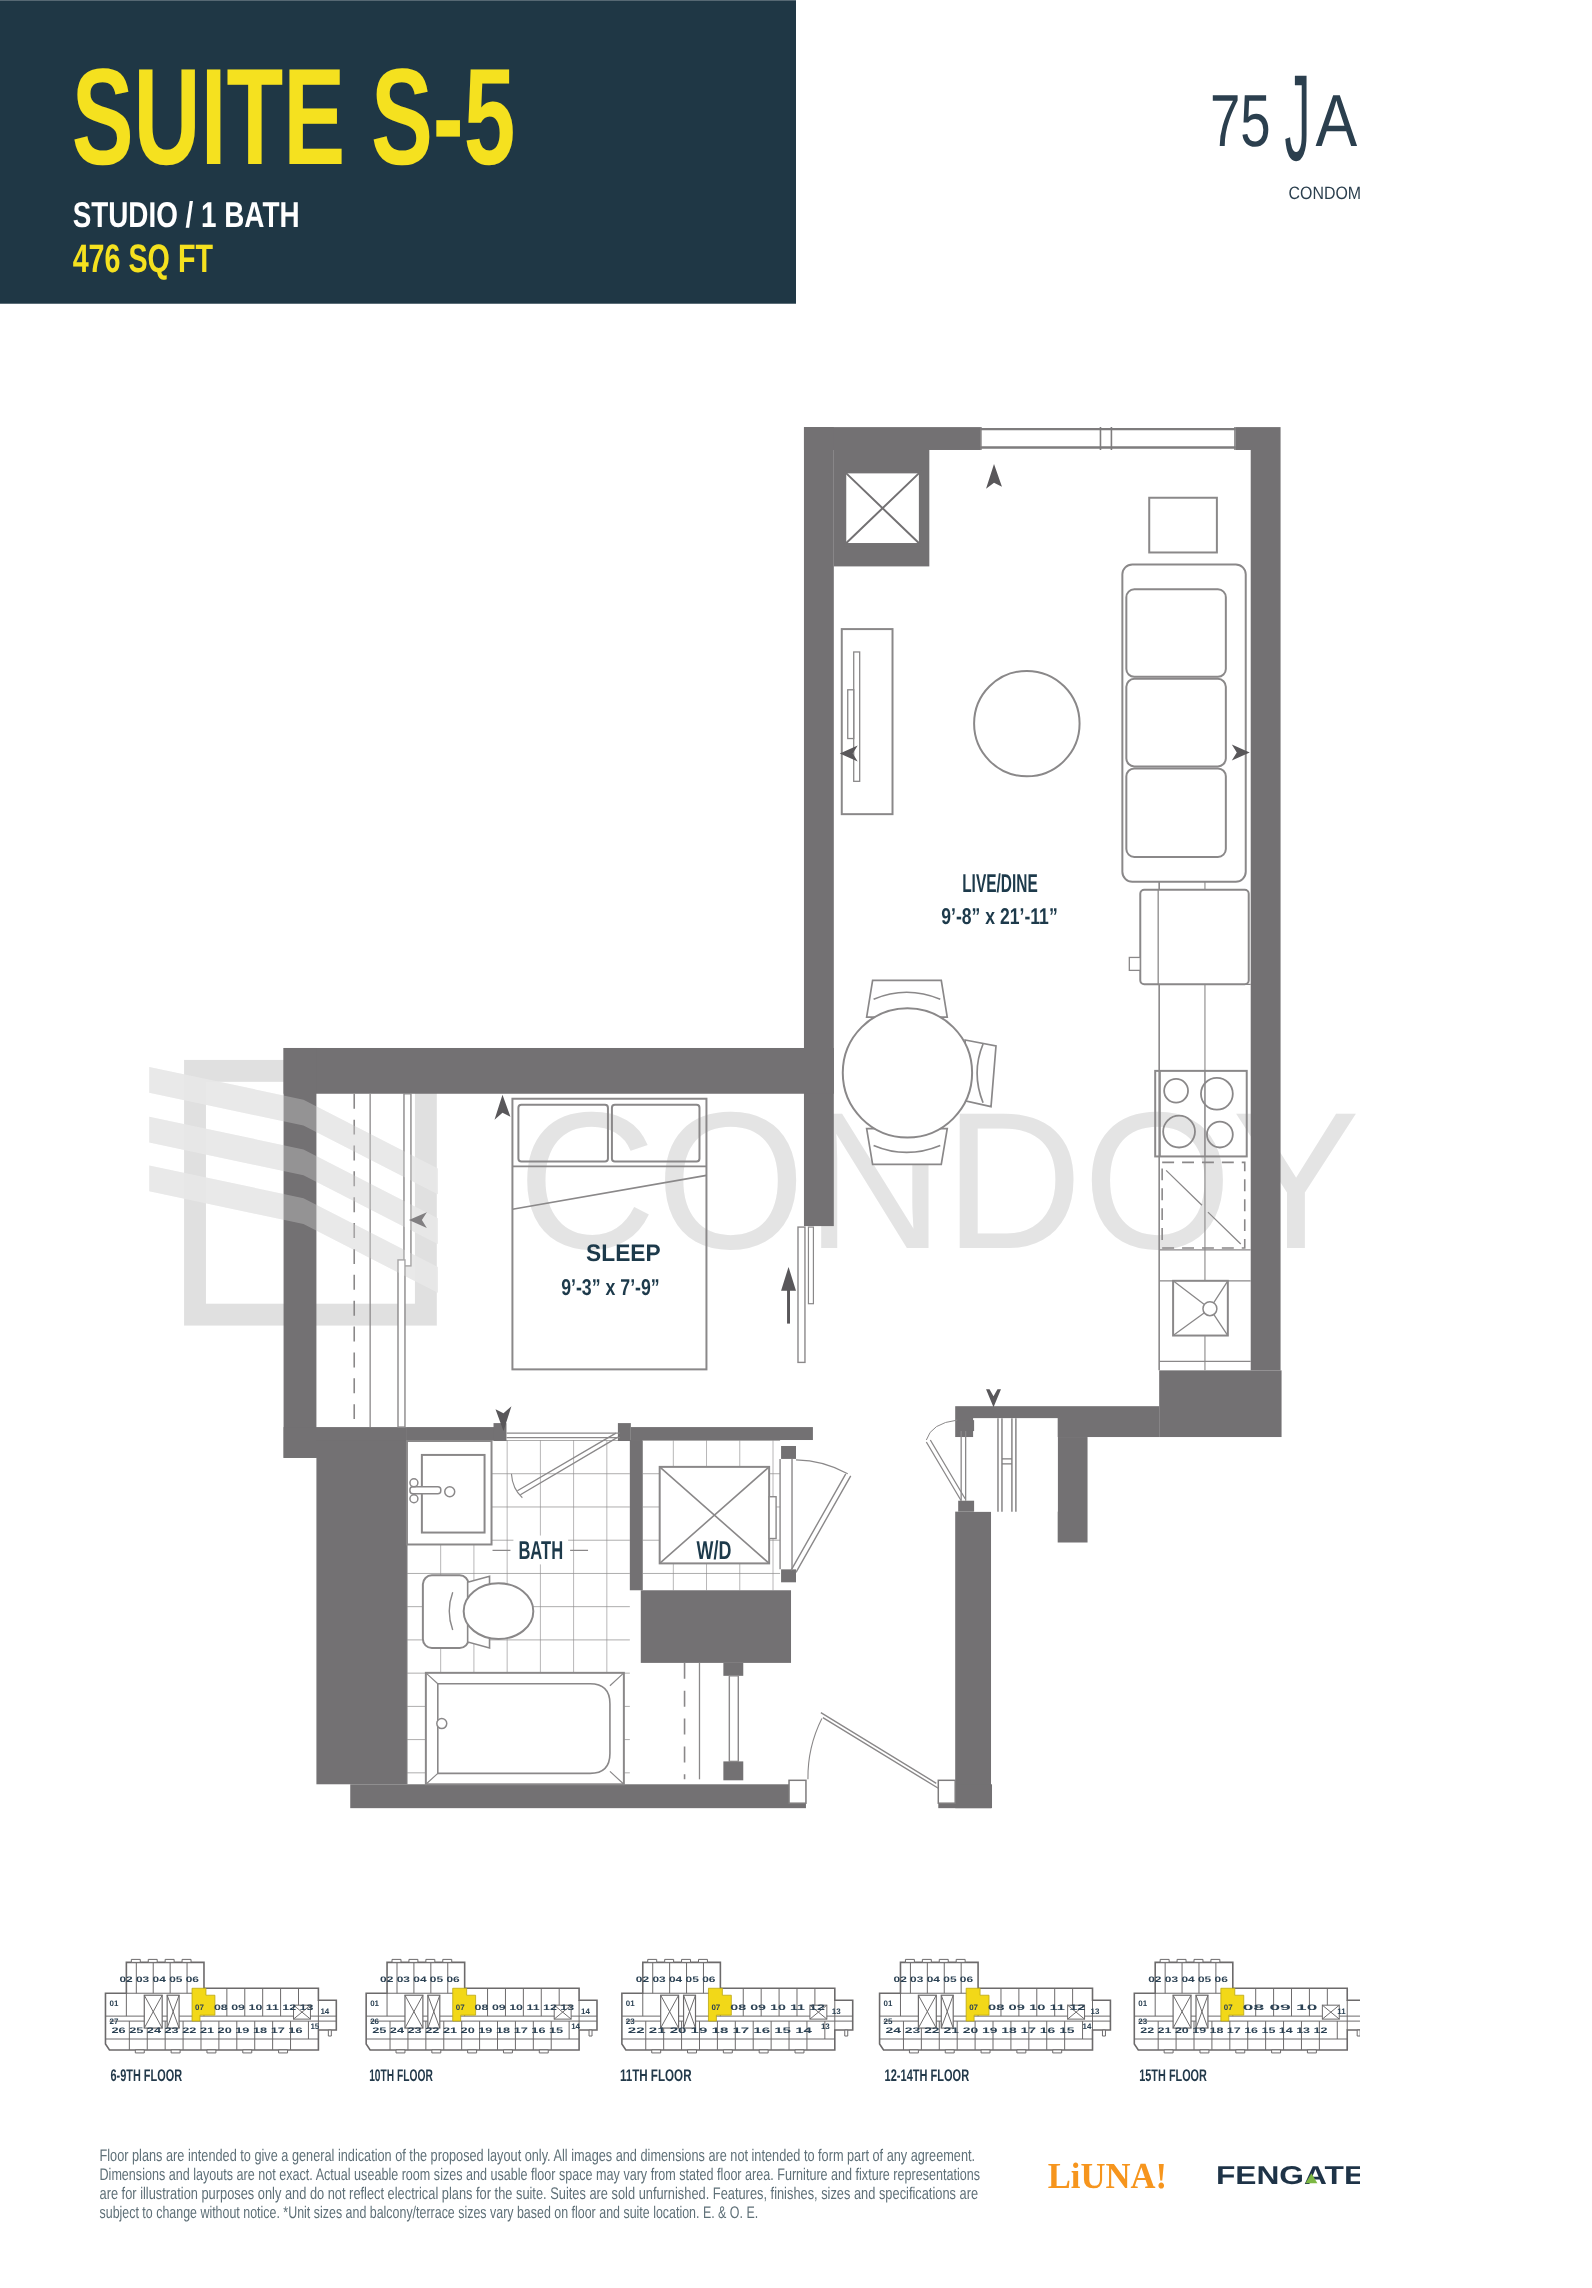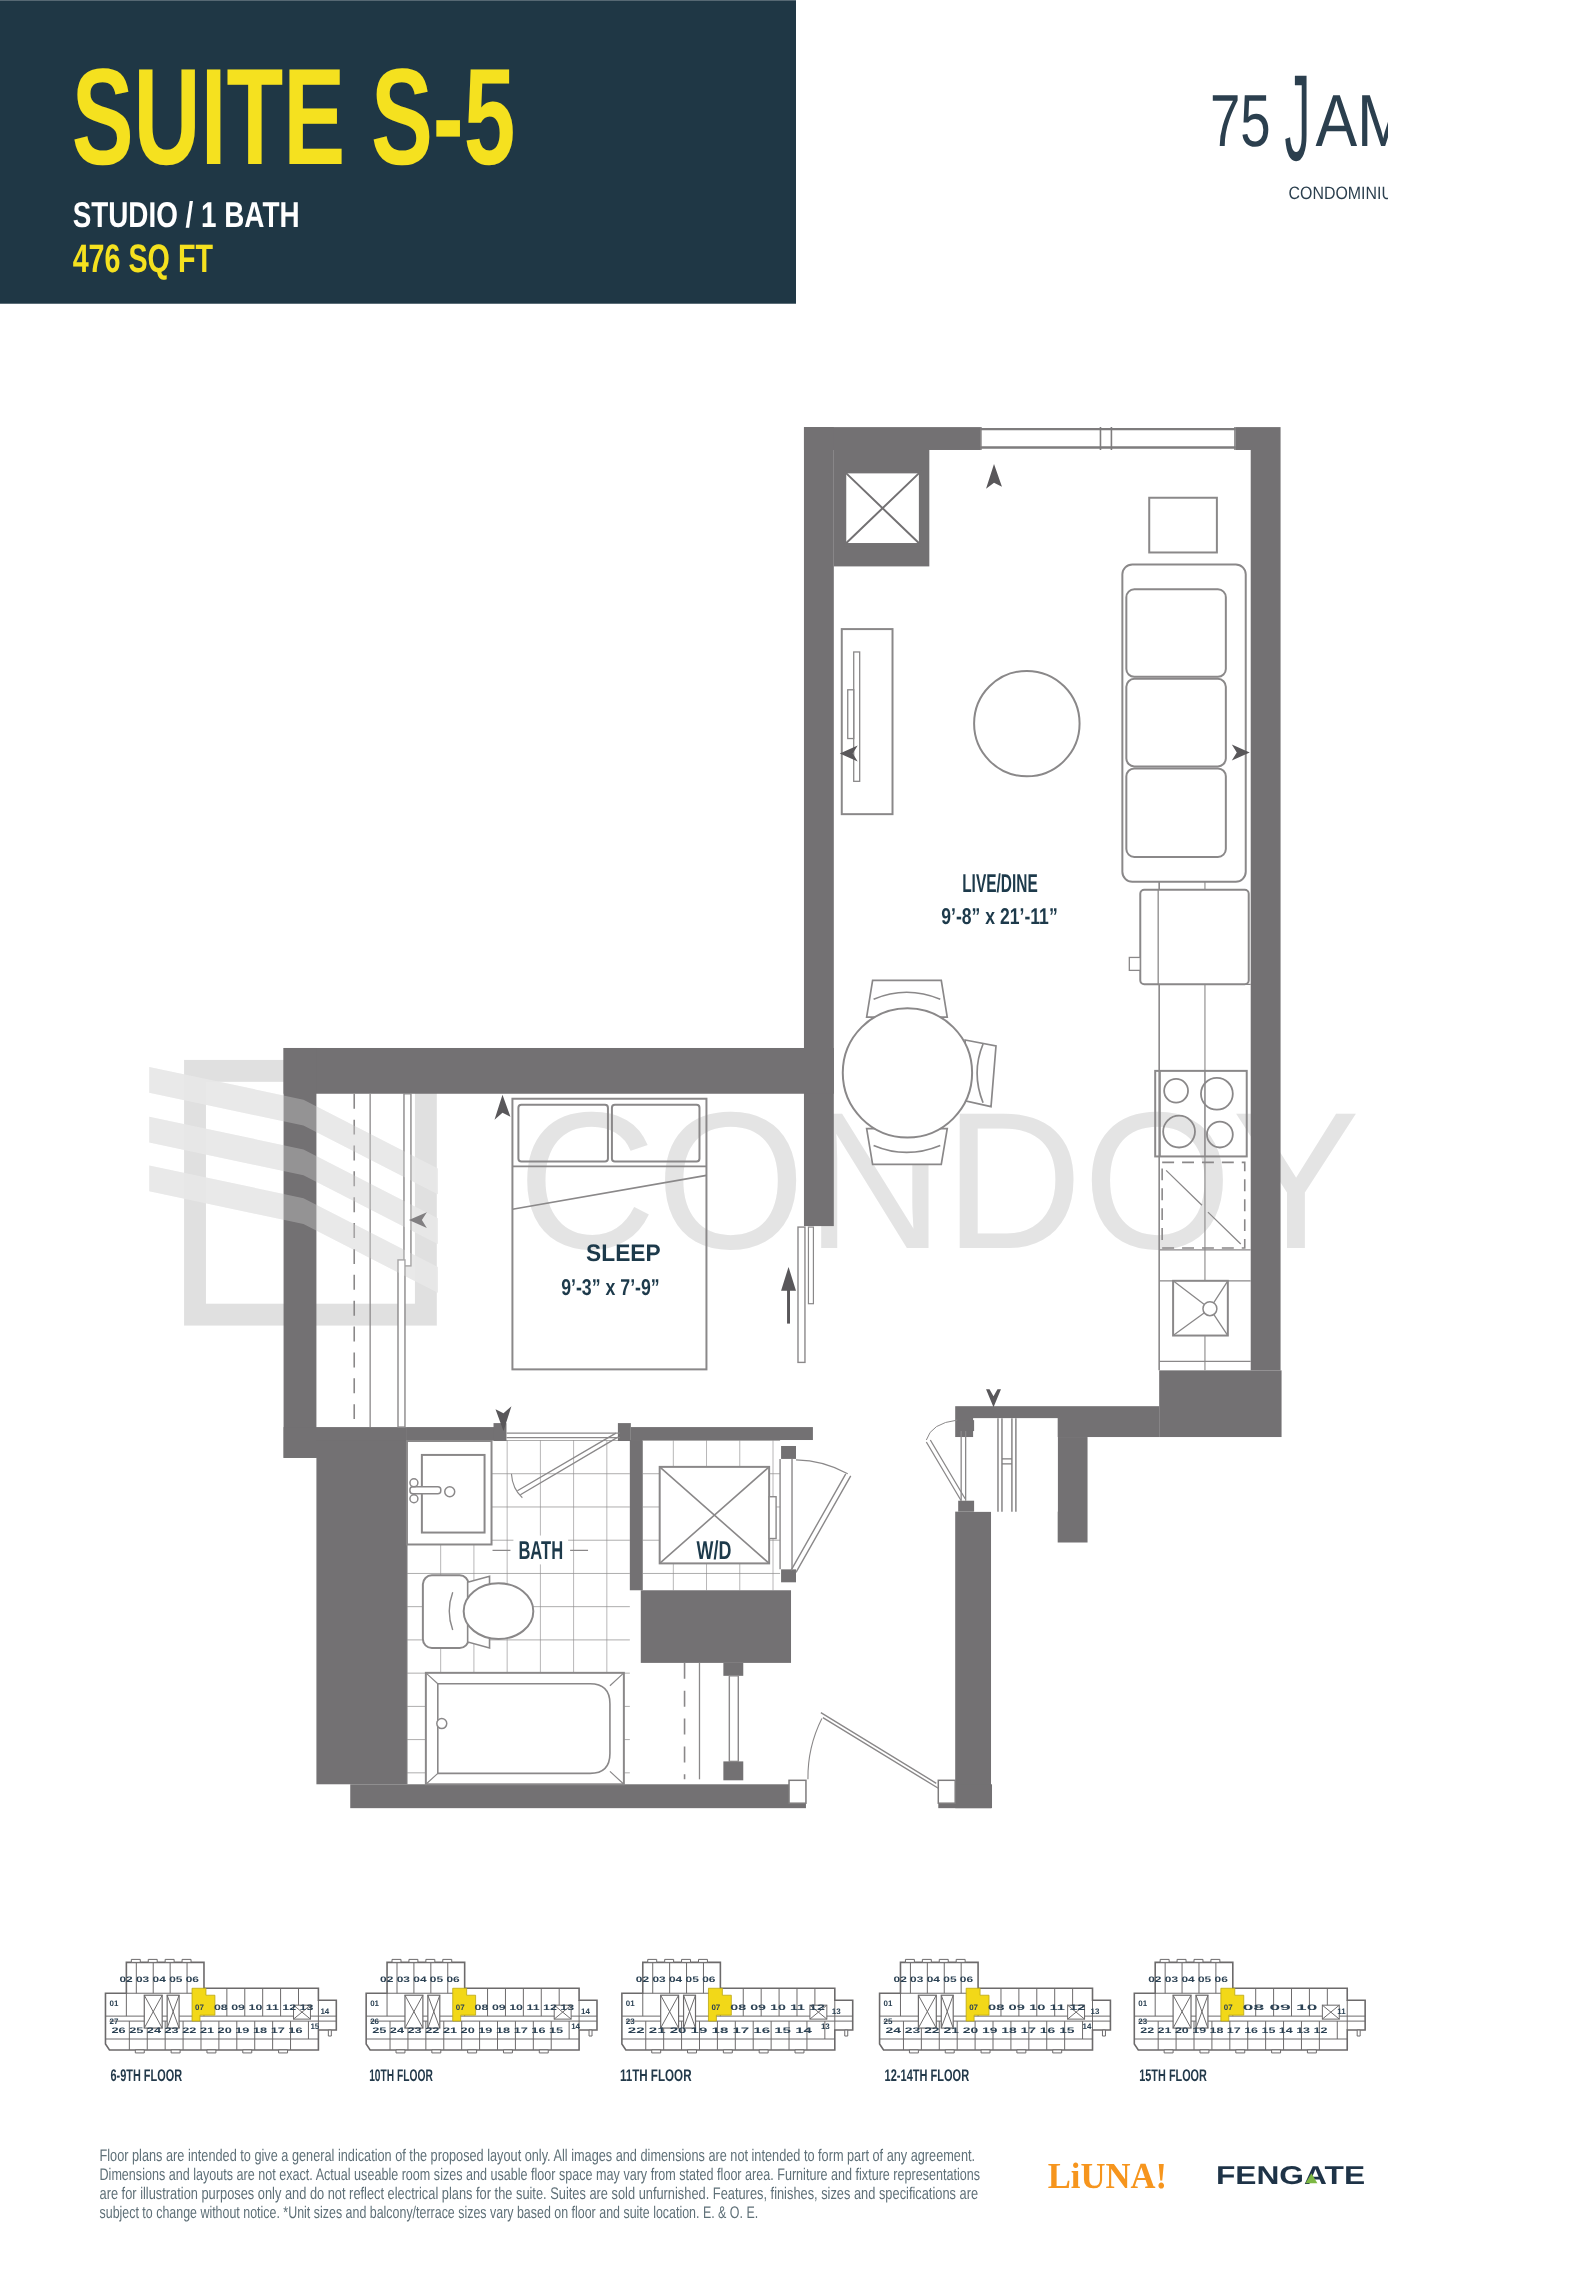--- a/index.html
+++ b/index.html
@@ -1,16 +1,16 @@
 <!DOCTYPE html>
 <html><head>
 <meta charset="utf-8">
 <style>
 html,body{margin:0;padding:0;background:#fff;}
-.page{position:relative;width:1360px;height:2289px;background:#ffffff;overflow:hidden;font-family:"Liberation Sans",sans-serif;padding-left:28px;-webkit-font-smoothing:antialiased;}
+.page{position:relative;width:1360px;height:2289px;background:#ffffff;overflow:hidden;font-family:"Liberation Sans",sans-serif;-webkit-font-smoothing:antialiased;}
 text{text-rendering:geometricPrecision;}
 svg{position:absolute;left:0;top:0;}
 </style>
 </head>
 <body>
 <div class="page">
 <svg width="1592" height="2289" viewBox="0 0 1600 2300" xmlns="http://www.w3.org/2000/svg">
 <defs>
 <pattern id="tileB" patternUnits="userSpaceOnUse" x="409" y="1447" width="33.4" height="33.4">
 <path d="M0,0H33.4M0,0V33.4" stroke="#918f90" stroke-width="1.3" fill="none"></path>

